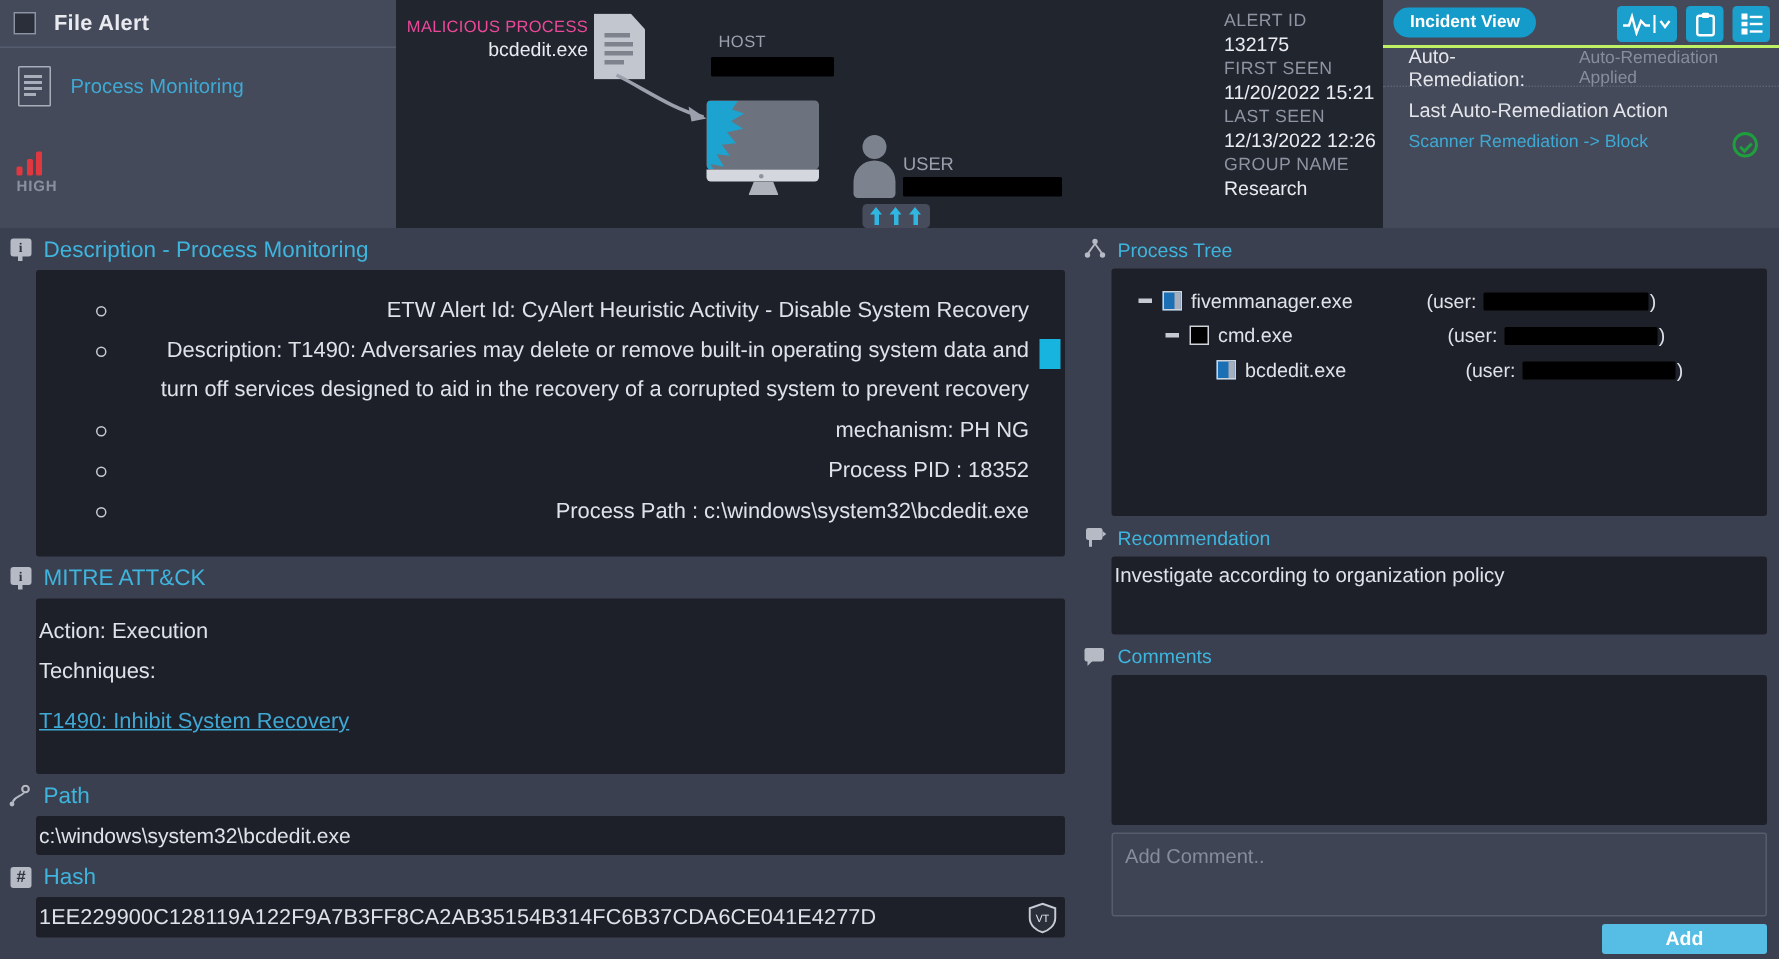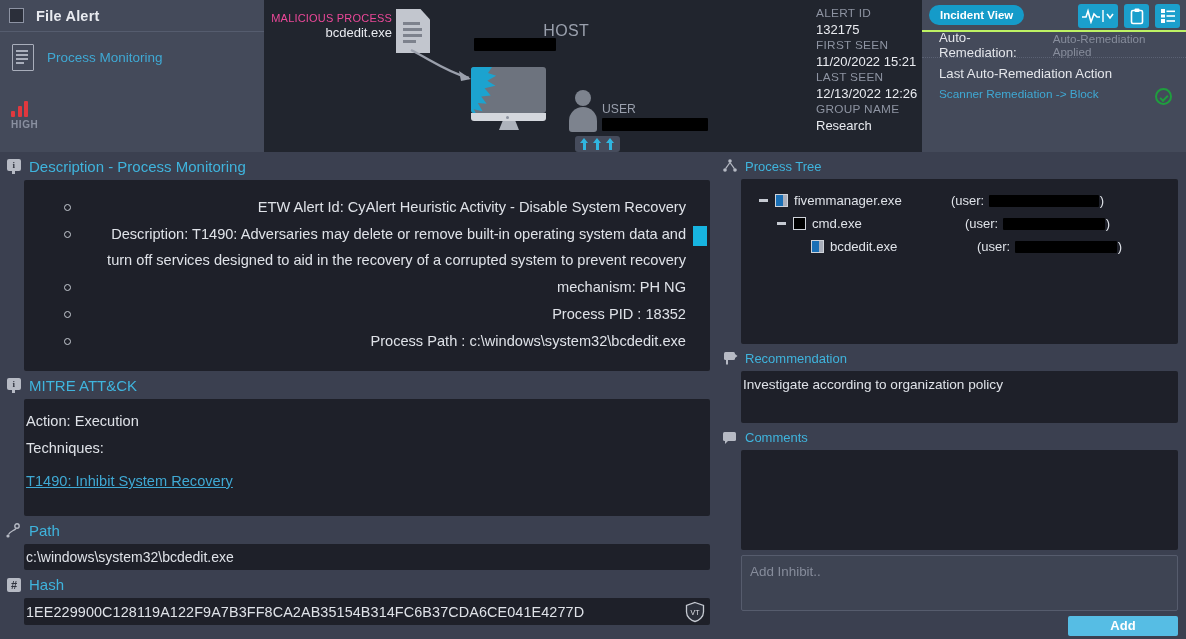--- a/index.html
+++ b/index.html
@@ -57,21 +57,21 @@
   .file-glyph .body {
     position: absolute; inset: 0; background: #c2c6ce;
     clip-path: polygon(0 0, 72% 0, 100% 24%, 100% 100%, 0 100%);
   }
   .file-glyph .ln { position: absolute; left: 7px; height: 2.6px; background: #7d828d; }
 
   .arrow-svg { position: absolute; left: 145px; top: 48px; }
 
   .host-cap {
     position: absolute; left: 215px; top: 22px; width: 110px;
-    text-align: right; color: #9aa0ad; font-size: 16px; letter-spacing: .3px;
+    text-align: left; color: #9aa0ad; font-size: 11px; letter-spacing: .3px;
   }
   .redact { background: #000; display: inline-block; border-radius: 1px; }
   .host-redact { position: absolute; left: 210px; top: 38px; width: 82px; height: 13px; }
 
   .monitor { position: absolute; left: 207px; top: 67px; width: 75px; height: 64px; }
   .monitor .screen {
     position: absolute; left: 0; top: 0; width: 75px; height: 46px;
     background: #6d737e; border-radius: 3px; overflow: hidden;
   }
   .monitor .splash {
@@ -527,20 +527,20 @@
         <span class="hdr-ico">
           <svg width="16" height="16" viewBox="0 0 16 16">
             <rect x="1" y="3" width="13" height="9" rx="1.5" fill="#b6bac4"></rect>
             <path d="M3,11.5 L3,15 L6.5,11.5 Z" fill="#b6bac4"></path>
           </svg>
         </span>
         <span class="sec-title sm">Comments</span>
       </div>
       <div class="panel cmt-list"></div>
       <div class="cmt-input">
-        <span class="cmt-ph">Add Inhibit..</span>
+        <span class="cmt-ph">Add Comment..</span>
       </div>
       <div class="add-btn-wrap">
         <button class="add-btn">Add</button>
       </div>
     </div>
   </div>
 </div>
 
 </body></html>

